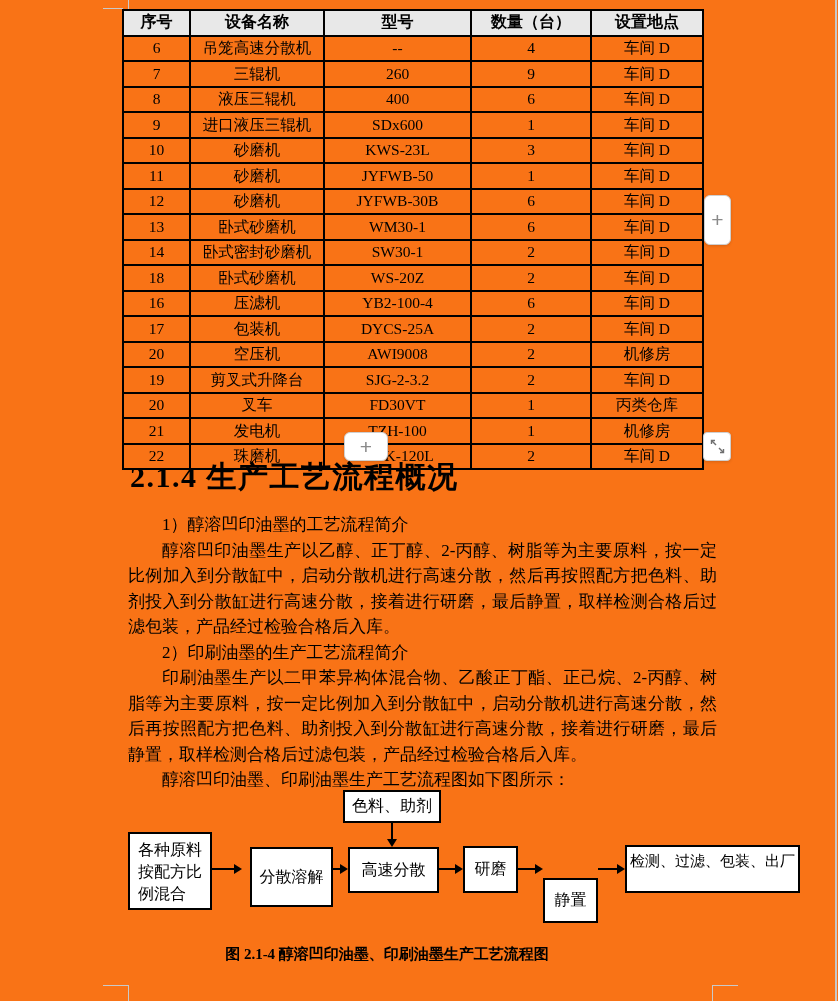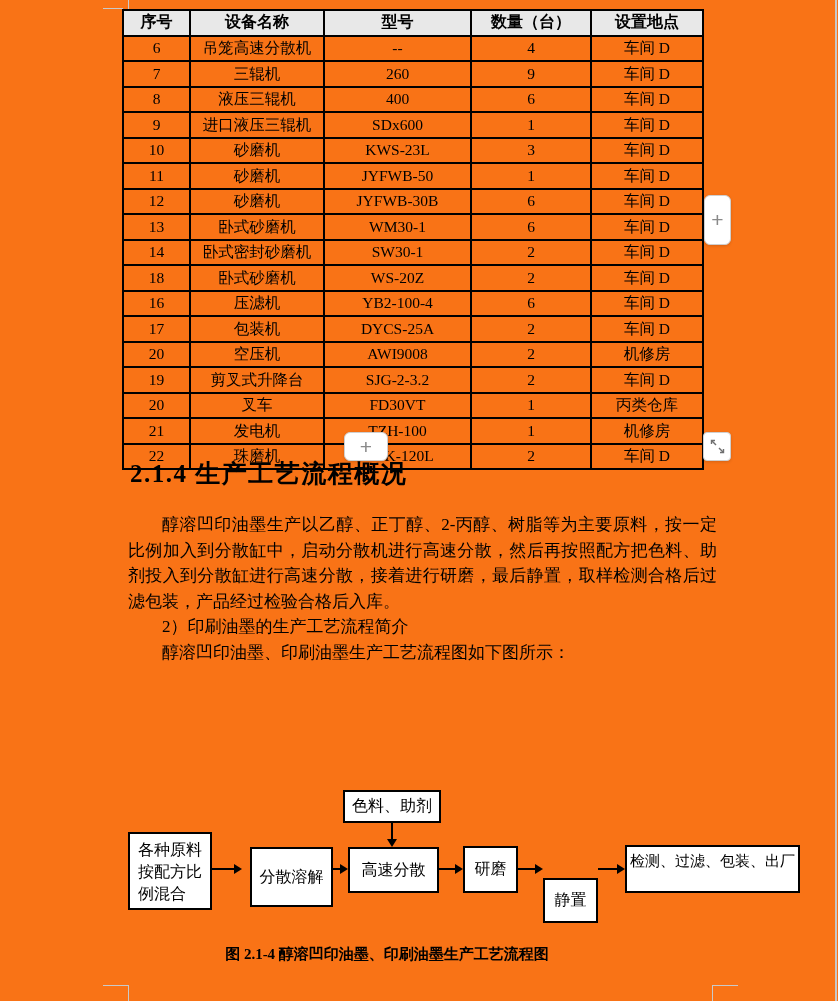--- a/index.html
+++ b/index.html
@@ -32,21 +32,21 @@
     display:flex;align-items:center;justify-content:center;
     color:#8a8a8a;font-family:"Liberation Sans","DejaVu Sans",sans-serif;
     cursor:pointer;box-sizing:border-box;
   }
   .ctl-plus-right{left:704px;top:195px;width:27px;height:50px;font-size:21px;font-weight:400;}
   .ctl-plus-bottom{left:344px;top:432px;width:44px;height:29px;font-size:21px;}
   .ctl-expand{left:703px;top:432px;width:28px;height:29px;border-radius:4px;}
 
   
   .heading{
-    position:absolute;left:130px;top:457px;font-size:25px;font-weight:bold;
+    position:absolute;left:130px;top:457px;font-size:30px;font-weight:bold;
     letter-spacing:1.5px;white-space:nowrap;
   }
   .bodytext{
     position:absolute;left:128px;top:512px;width:589px;
     font-size:17px;line-height:25.5px;text-align:justify;word-break:break-all;
   }
   .bodytext p{margin:0;text-indent:2em;}
 
   
   .fbox{
@@ -231,22 +231,24 @@
           <path d="M10 10 L14.5 14.5"></path>
             <path d="M14.5 11 L14.5 14.5 L11 14.5"></path>
         </g>
       </svg>
     </span>
   </div>
 
   <div class="heading">2.1.4 生产工艺流程概况</div>
 
   <div class="bodytext">
+    <p>1）醇溶凹印油墨的工艺流程简介</p>
     <p>醇溶凹印油墨生产以乙醇、正丁醇、2-丙醇、树脂等为主要原料，按一定比例加入到分散缸中，启动分散机进行高速分散，然后再按照配方把色料、助剂投入到分散缸进行高速分散，接着进行研磨，最后静置，取样检测合格后过滤包装，产品经过检验合格后入库。</p>
     <p>2）印刷油墨的生产工艺流程简介</p>
+    <p>印刷油墨生产以二甲苯异构体混合物、乙酸正丁酯、正己烷、2-丙醇、树脂等为主要原料，按一定比例加入到分散缸中，启动分散机进行高速分散，然后再按照配方把色料、助剂投入到分散缸进行高速分散，接着进行研磨，最后静置，取样检测合格后过滤包装，产品经过检验合格后入库。</p>
     <p>醇溶凹印油墨、印刷油墨生产工艺流程图如下图所示：</p>
   </div>
 
   <svg class="flow-arrows" viewBox="0 0 700 135">
     <g stroke="#000" stroke-width="2" fill="#000">
 
       <line x1="282" y1="43" x2="282" y2="59"></line>
       <polygon points="277,59 287,59 282,67" stroke="none"></polygon>
 
       <line x1="102" y1="89" x2="124" y2="89"></line>

